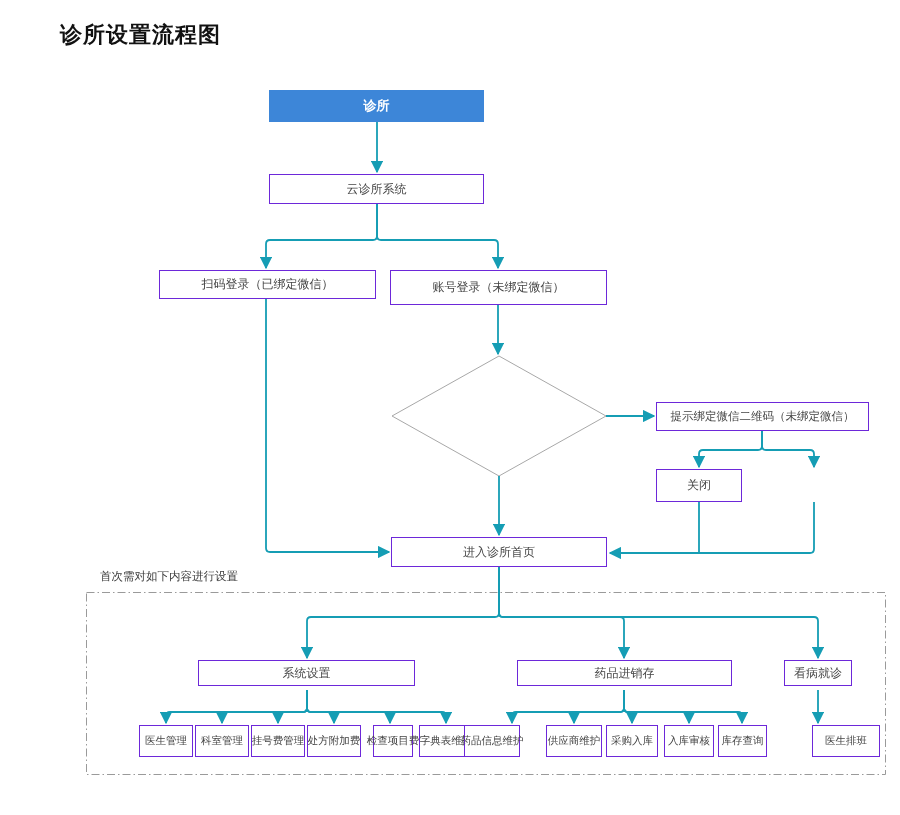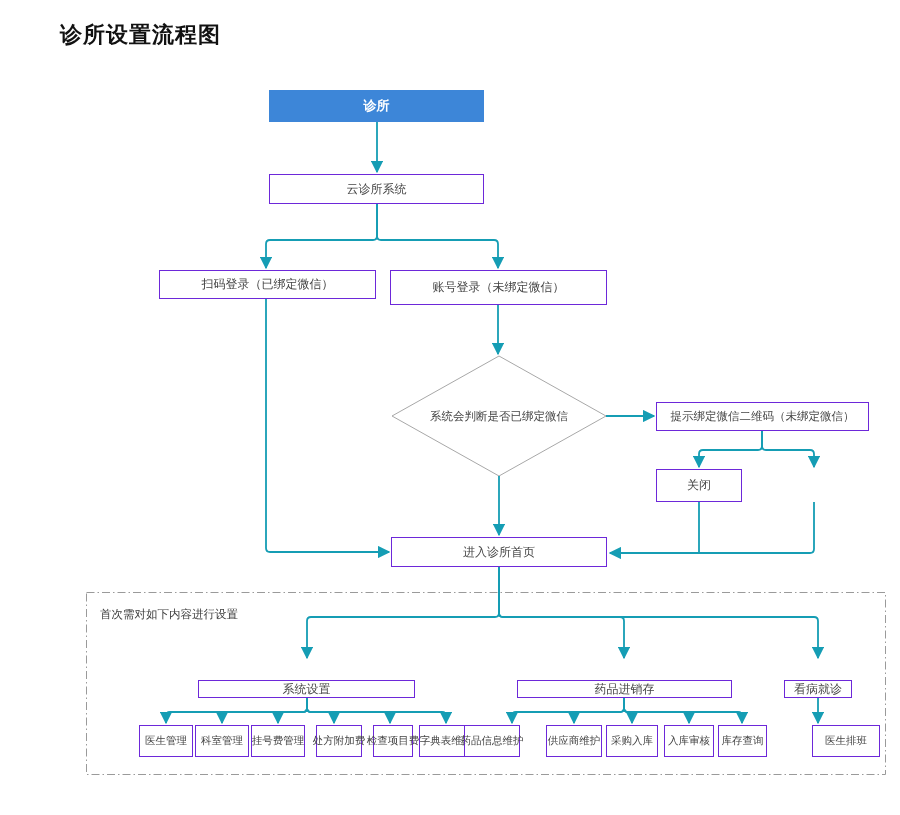--- a/index.html
+++ b/index.html
@@ -21,21 +21,21 @@
     background:#3d86d8;border-color:#3d86d8;color:#ffffff;font-weight:700;font-size:13px;
   }
   .diamond-label{
     position:absolute;z-index:3;display:flex;align-items:center;justify-content:center;
     font-size:11.5px;color:#454545;white-space:nowrap;background:transparent;
   }
   .section-label{
     position:absolute;font-size:11.5px;color:#3a3a3a;z-index:3;white-space:nowrap;
   }
   .leaf{top:725px;height:32px;font-size:10.5px;}
-  .ghdr{top:680px;height:18px;}
+  .ghdr{top:660px;height:26px;}
   svg.layer{position:absolute;left:0;top:0;z-index:1;pointer-events:none;}
 </style>
 </head>
 <body>
 
 <div id="canvas">
 
   <div id="page-title">诊所设置流程图</div>
 
   <svg class="layer" width="900" height="815">
@@ -80,39 +80,38 @@
   </svg>
 
   <div class="node blue" style="left:245px;top:90px;width:215px;height:32px">诊所</div>
 
   <div class="node" style="left:245px;top:174px;width:215px;height:30px">云诊所系统</div>
 
   <div class="node" style="left:135px;top:270px;width:217px;height:29px">扫码登录（已绑定微信）</div>
 
   <div class="node" style="left:366px;top:270px;width:217px;height:35px">账号登录（未绑定微信）</div>
 
-  <div class="diamond-label" style="left:385px;top:400px;width:180px;height:32px">系统会判断是否已绑定微信</div>
 
   <div class="node" style="left:632px;top:402px;width:213px;height:29px;font-size:11.5px">提示绑定微信二维码（未绑定微信）</div>
 
   <div class="node" style="left:632px;top:469px;width:86px;height:33px">关闭</div>
 
 
   <div class="node" style="left:367px;top:537px;width:216px;height:30px">进入诊所首页</div>
 
-  <div class="section-label" style="left:76px;top:607px">首次需对如下内容进行设置</div>
+  <div class="section-label" style="left:76px;top:569px">首次需对如下内容进行设置</div>
 
   <div class="node ghdr" style="left:174px;width:217px">系统设置</div>
   <div class="node ghdr" style="left:493px;width:215px">药品进销存</div>
   <div class="node ghdr" style="left:760px;width:68px">看病就诊</div>
 
   <div class="node leaf" style="left:115px;width:54px">医生管理</div>
   <div class="node leaf" style="left:171px;width:54px">科室管理</div>
   <div class="node leaf" style="left:227px;width:54px">挂号费管理</div>
-  <div class="node leaf" style="left:292px;width:46px">处方附加费</div>
+  <div class="node leaf" style="left:283px;width:54px">处方附加费</div>
   <div class="node leaf" style="left:349px;width:40px">检查项目费</div>
   <div class="node leaf" style="left:395px;width:54px">字典表维护</div>
 
   <div class="node leaf" style="left:440px;width:56px">药品信息维护</div>
   <div class="node leaf" style="left:522px;width:56px">供应商维护</div>
   <div class="node leaf" style="left:582px;width:52px">采购入库</div>
   <div class="node leaf" style="left:640px;width:50px">入库审核</div>
   <div class="node leaf" style="left:694px;width:49px">库存查询</div>
 
   <div class="node leaf" style="left:788px;width:68px">医生排班</div>

